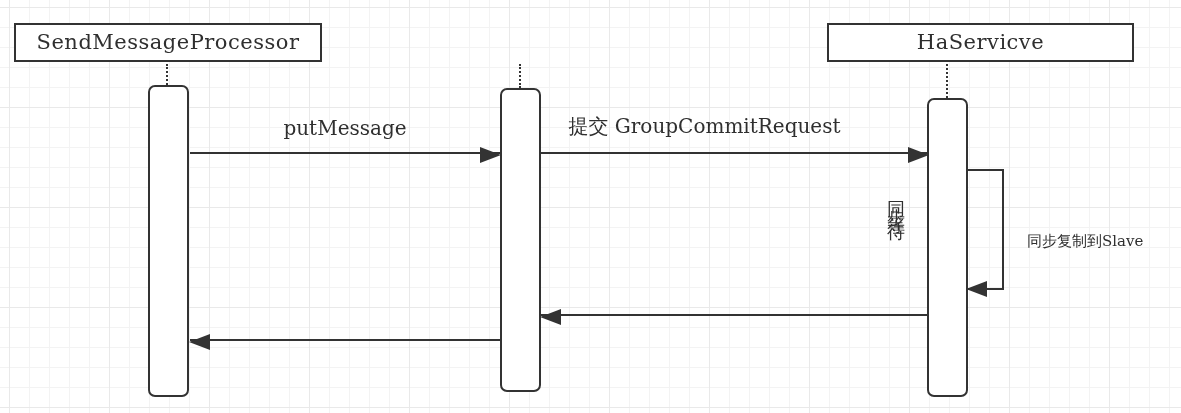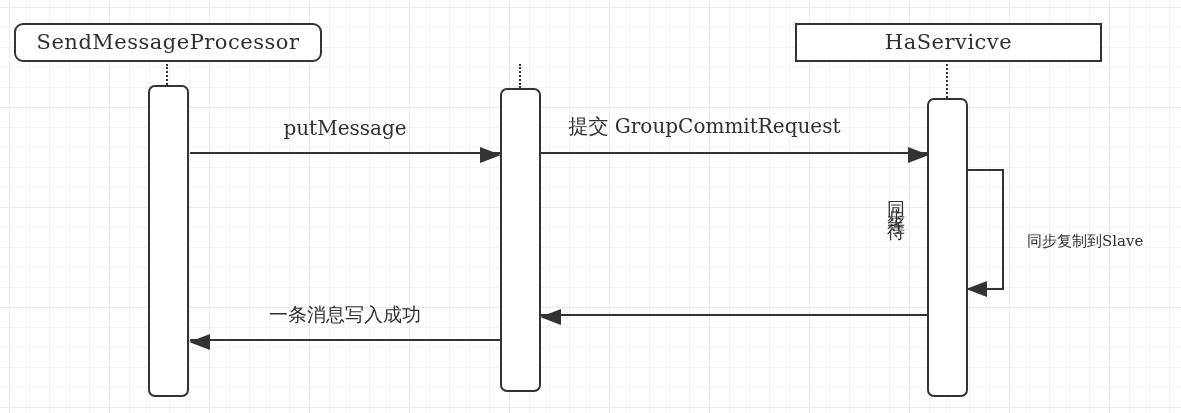--- a/index.html
+++ b/index.html
@@ -23,23 +23,23 @@
   }
   
   .pbox{
     position:absolute;top:23px;height:39px;
     box-sizing:border-box;
     background:#fff;border:2.5px solid #333;
     display:flex;align-items:center;justify-content:center;
     font-size:21px;line-height:1;color:#2f2f2f;
     letter-spacing:.5px;
   }
-  .pbox.p1{left:14px;width:308px;border-radius:9px;}
+  .pbox.p1{left:14px;width:308px;}
   .pbox.p2{left:367px;width:308px;}
-  .pbox.p3{left:795px;width:307px;}
+  .pbox.p3{left:827px;width:307px;}
   
   .lifeline{
     position:absolute;width:0;
     border-left:2.5px dotted #333;
   }
   .ll1{left:166px;top:64px;height:21px;}
   .ll2{left:519px;top:64px;height:24px;}
   .ll3{left:946px;top:64px;height:34px;}
   
   .activation{
@@ -119,16 +119,15 @@
   <div class="msg head-right m2"></div>
 
   <div class="self-loop"></div>
   <div class="loop-head"></div>
   <div class="msg-label lb3">同步复制到Slave</div>
 
   <div class="note-vertical">同步等待</div>
 
   <div class="msg head-left m4"></div>
 
-  <div class="msg-label lb5">一条消息写入成功</div>
   <div class="msg head-left m5"></div>
 
 </div>
 
 </body></html>

